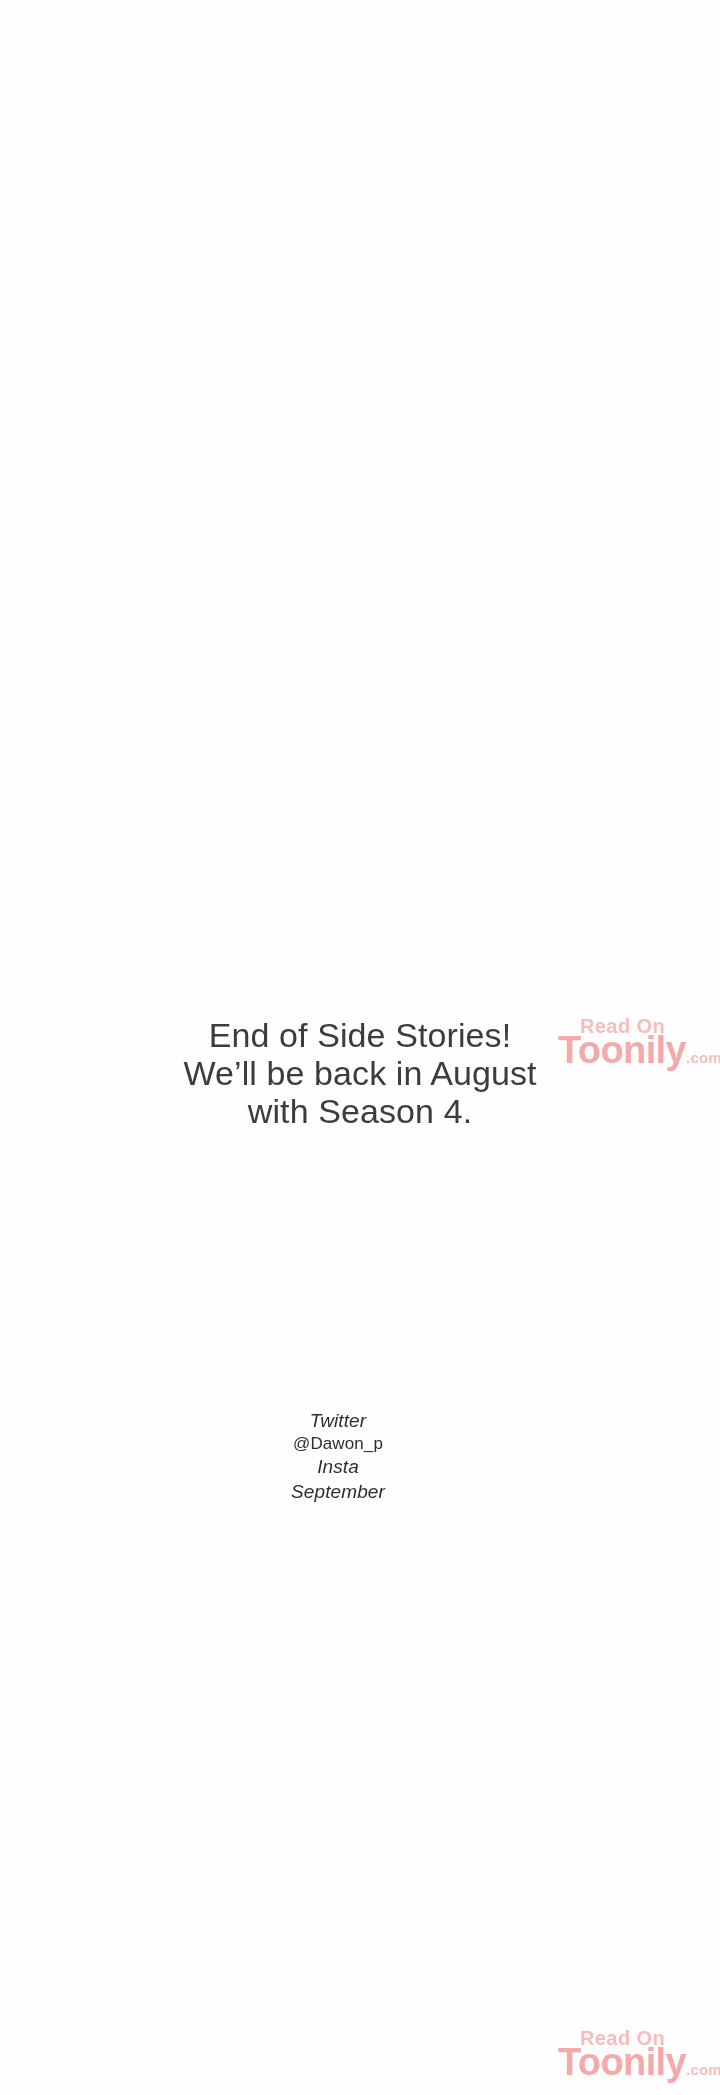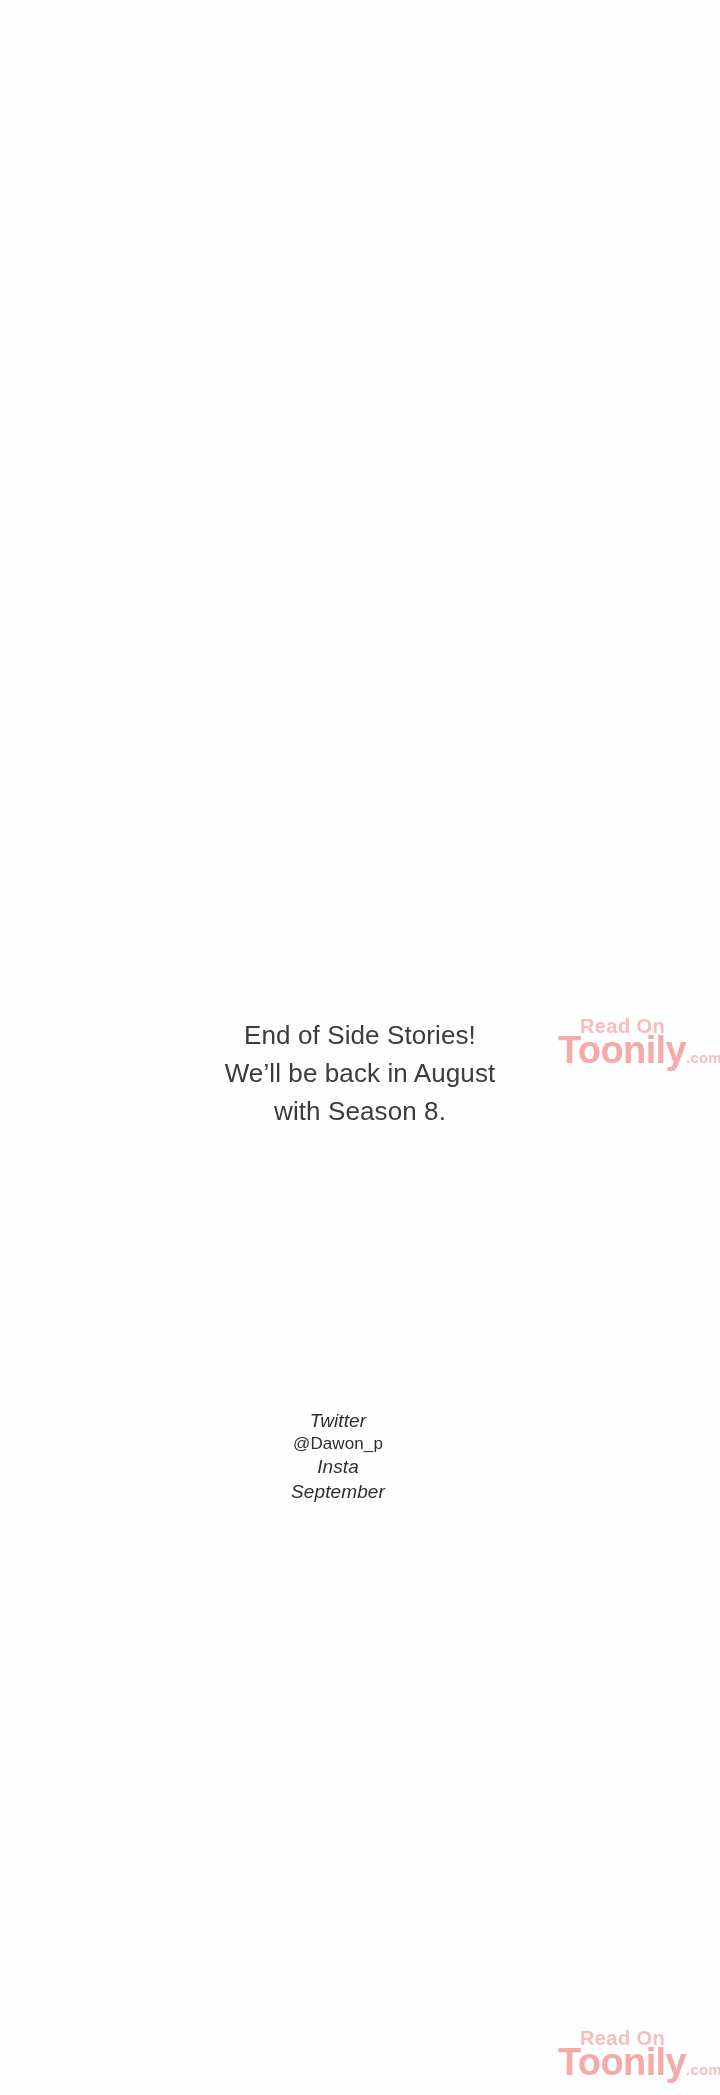--- a/index.html
+++ b/index.html
@@ -21,21 +21,21 @@
   }
 
   
   .announcement {
     position: absolute;
     left: 0;
     top: 1016px;
     width: 720px;
     text-align: center;
     color: #3c3c3c;
-    font-size: 26px;
+    font-size: 34px;
     line-height: 38px;
     letter-spacing: 0.1px;
     font-weight: 400;
   }
   .announcement .line {
     display: block;
     white-space: nowrap;
   }
 
   
@@ -105,21 +105,21 @@
   }
 </style>
 </head>
 <body>
 
 <div class="page">
 
   <div class="announcement">
     <span class="line">End of Side Stories!</span>
     <span class="line">We’ll be back in August</span>
-    <span class="line">with Season 8.</span>
+    <span class="line">with Season 4.</span>
   </div>
 
   <div class="watermark" id="watermark-top">
     <span class="wm-read">Read On</span>
     <span class="wm-main"><span>Toonily</span><span class="wm-dotcom">.com</span></span>
   </div>
 
   <div class="credits">
     <span class="label">Twitter</span>
     <span class="value">@Dawon_p</span>

